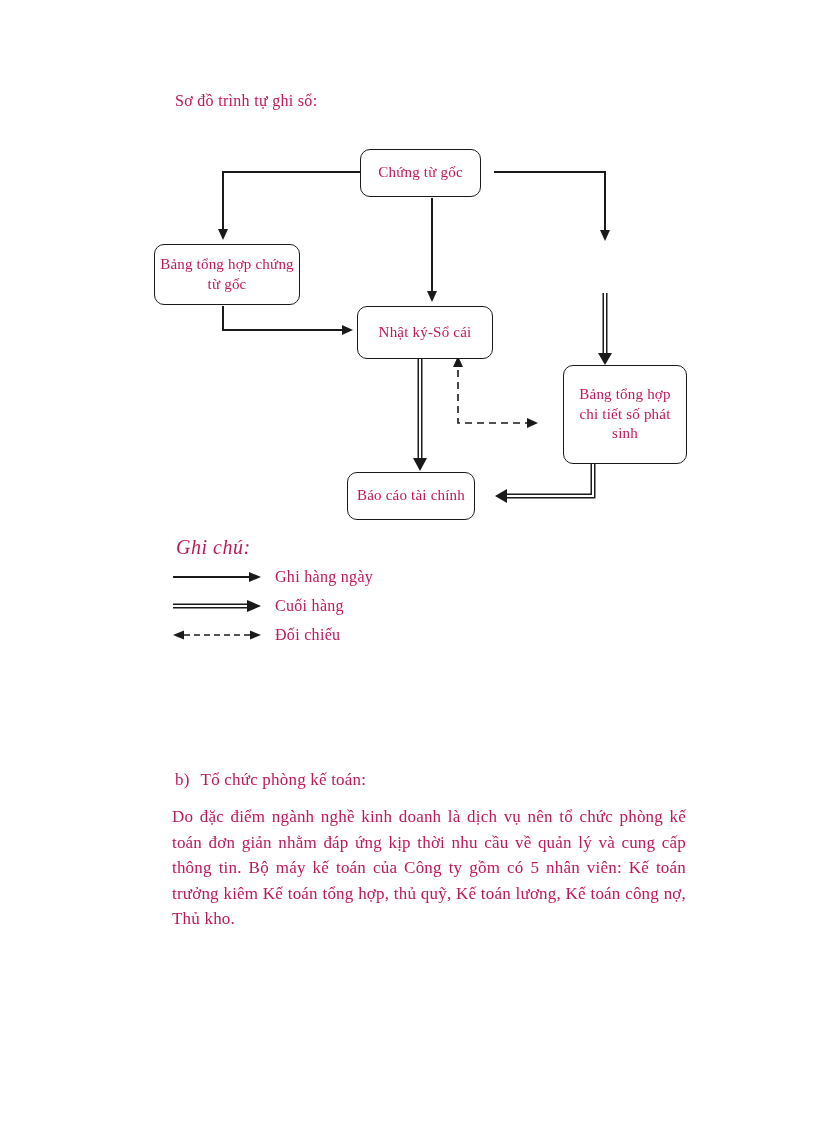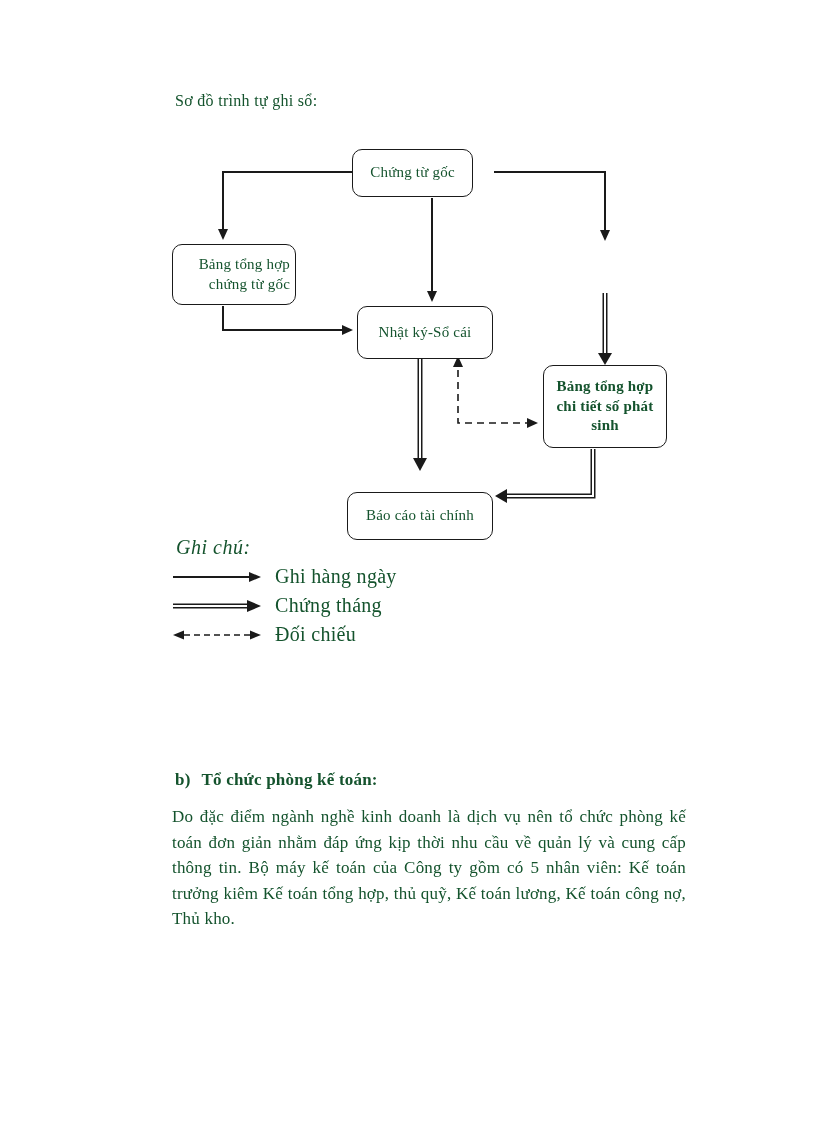--- a/index.html
+++ b/index.html
@@ -2,59 +2,59 @@
 <html><head>
 <meta charset="utf-8">
 <style>
   html,body{margin:0;padding:0;background:#e8e8e8;}
   .page{
     position:relative;
     width:816px;height:1123px;
     margin:0 auto;
     background:#ffffff;
     font-family:"Liberation Serif","DejaVu Serif",serif;
-    color:#14532d;
+    color:#be185d;
     overflow:hidden;
   }
   .doc-title{
     position:absolute;left:175px;top:92px;
     font-size:16px;letter-spacing:.3px;
   }
   .connectors{position:absolute;left:0;top:0;}
   .node{
     position:absolute;
     border:1.6px solid #1a1a1a;
     border-radius:10px;
     background:#ffffff;
     display:flex;align-items:center;justify-content:center;
     text-align:center;
     font-size:15px;line-height:1.32;
     padding:2px 5px;box-sizing:border-box;
     letter-spacing:.2px;
   }
-  .node-chung-tu-goc{left:352px;top:149px;width:121px;height:48px;}
-  .node-bang-th-ctg{left:172px;top:244px;width:124px;height:61px;text-align:right;}
+  .node-chung-tu-goc{left:360px;top:149px;width:121px;height:48px;}
+  .node-bang-th-ctg{left:154px;top:244px;width:146px;height:61px;}
   .node-so-chi-tiet{left:557px;top:245px;width:96px;height:47px;}
   .node-nhat-ky{left:357px;top:306px;width:136px;height:53px;}
-  .node-bang-th-ct{left:543px;top:365px;width:124px;height:83px;font-weight:bold;}
-  .node-bao-cao{left:347px;top:472px;width:146px;height:48px;margin-top:20px;}
+  .node-bang-th-ct{left:563px;top:365px;width:124px;height:99px;}
+  .node-bao-cao{left:347px;top:472px;width:128px;height:48px;}
   .legend-title{
     position:absolute;left:176px;top:536px;
     font-size:20px;font-style:italic;letter-spacing:.5px;
   }
   .legend{
     position:absolute;left:173px;top:562px;
   }
   .legend-row{
     display:flex;align-items:center;height:29px;gap:14px;
   }
-  .legend-row .lbl{font-size:20px;letter-spacing:.3px;}
+  .legend-row .lbl{font-size:16px;letter-spacing:.3px;}
   .section-heading{
     position:absolute;left:175px;top:770px;
-    font-size:17px;font-weight:bold;letter-spacing:.2px;
+    font-size:17px;font-weight:normal;letter-spacing:.2px;
   }
   .section-heading .marker{margin-right:11px;}
   .body-text{
     position:absolute;left:172px;top:804px;width:514px;
     font-size:17px;line-height:25.5px;
     text-align:justify;letter-spacing:.2px;
   }
 </style>
 </head>
 <body>
@@ -108,21 +108,21 @@
         <polygon points="76,2 76,12 88,7" fill="#1a1a1a"></polygon>
       </svg>
       <span class="lbl">Ghi hàng ngày</span>
     </div>
     <div class="legend-row">
       <svg width="88" height="14" viewBox="0 0 88 14">
         <line x1="0" y1="7" x2="75" y2="7" stroke="#1a1a1a" stroke-width="5"></line>
         <line x1="0" y1="7" x2="75" y2="7" stroke="#ffffff" stroke-width="2"></line>
         <polygon points="74,1 74,13 88,7" fill="#1a1a1a"></polygon>
       </svg>
-      <span class="lbl">Chứng tháng</span>
+      <span class="lbl">Cuối hàng</span>
     </div>
     <div class="legend-row">
       <svg width="88" height="14" viewBox="0 0 88 14">
         <line x1="11" y1="7" x2="77" y2="7" stroke="#1a1a1a" stroke-width="1.6" stroke-dasharray="6 4"></line>
         <polygon points="0,7 11,2.5 11,11.5" fill="#1a1a1a"></polygon>
         <polygon points="88,7 77,2.5 77,11.5" fill="#1a1a1a"></polygon>
       </svg>
       <span class="lbl">Đối chiếu</span>
     </div>
   </div>

